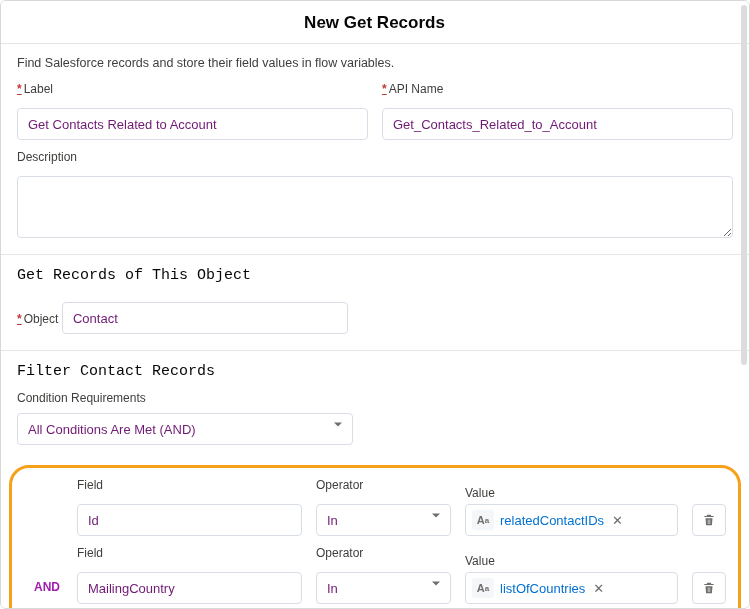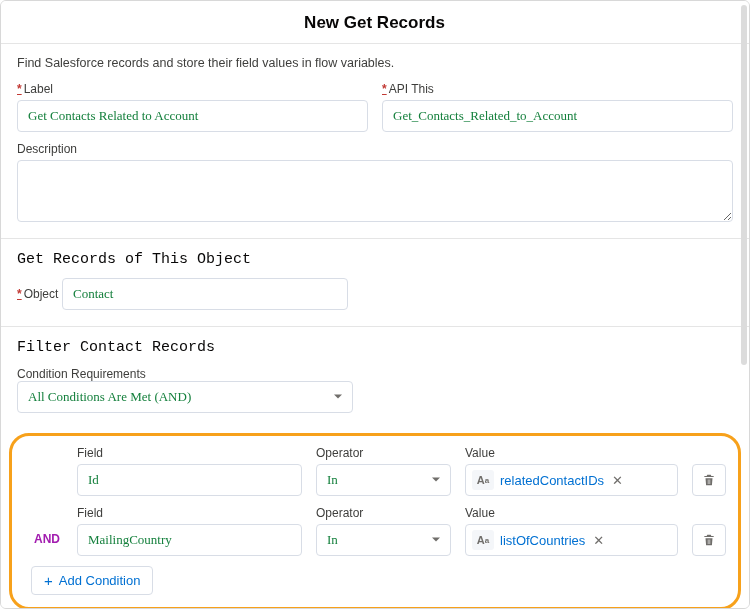--- a/index.html
+++ b/index.html
@@ -52,24 +52,25 @@
     color: #c23934;
     margin-right: 2px;
     font-weight: bold;
     text-decoration: underline;
   }
   .input, .select, .combo, .textarea {
     border: 1px solid #d8dde6;
     border-radius: 4px;
     background: #fff;
     font-size: 13px;
-    color: #15803d;
+    color: #701a75;
     padding: 6px 10px;
     width: 100%;
-    font-family: Liberation Serif, serif;
+    font-family: Liberation Sans, sans-serif;
+    margin-top: 8px;
   }
   .input { height: 32px; }
   .textarea { height: 62px; resize: both; }
   .section-head {
     font-size: 15px;
     font-weight: 400;
     color: #080707;
     margin-bottom: 10px;
     font-family: Liberation Mono, monospace;
   }
@@ -186,21 +187,21 @@
     <div class="title-bar">New Get Records</div>
 
     <div class="panel">
       <div class="helper">Find Salesforce records and store their field values in flow variables.</div>
       <div class="row">
         <div class="col">
           <label class="field-label req">Label</label>
           <input class="input" value="Get Contacts Related to Account" style="">
         </div>
         <div class="col">
-          <label class="field-label req">API This</label>
+          <label class="field-label req">API Name</label>
           <input class="input" value="Get_Contacts_Related_to_Account" style="">
         </div>
       </div>
       <div class="col" style="margin-top:10px;">
         <label class="field-label">Description</label>
         <textarea class="textarea" style=""></textarea>
       </div>
     </div>
 
     <div class="panel">

